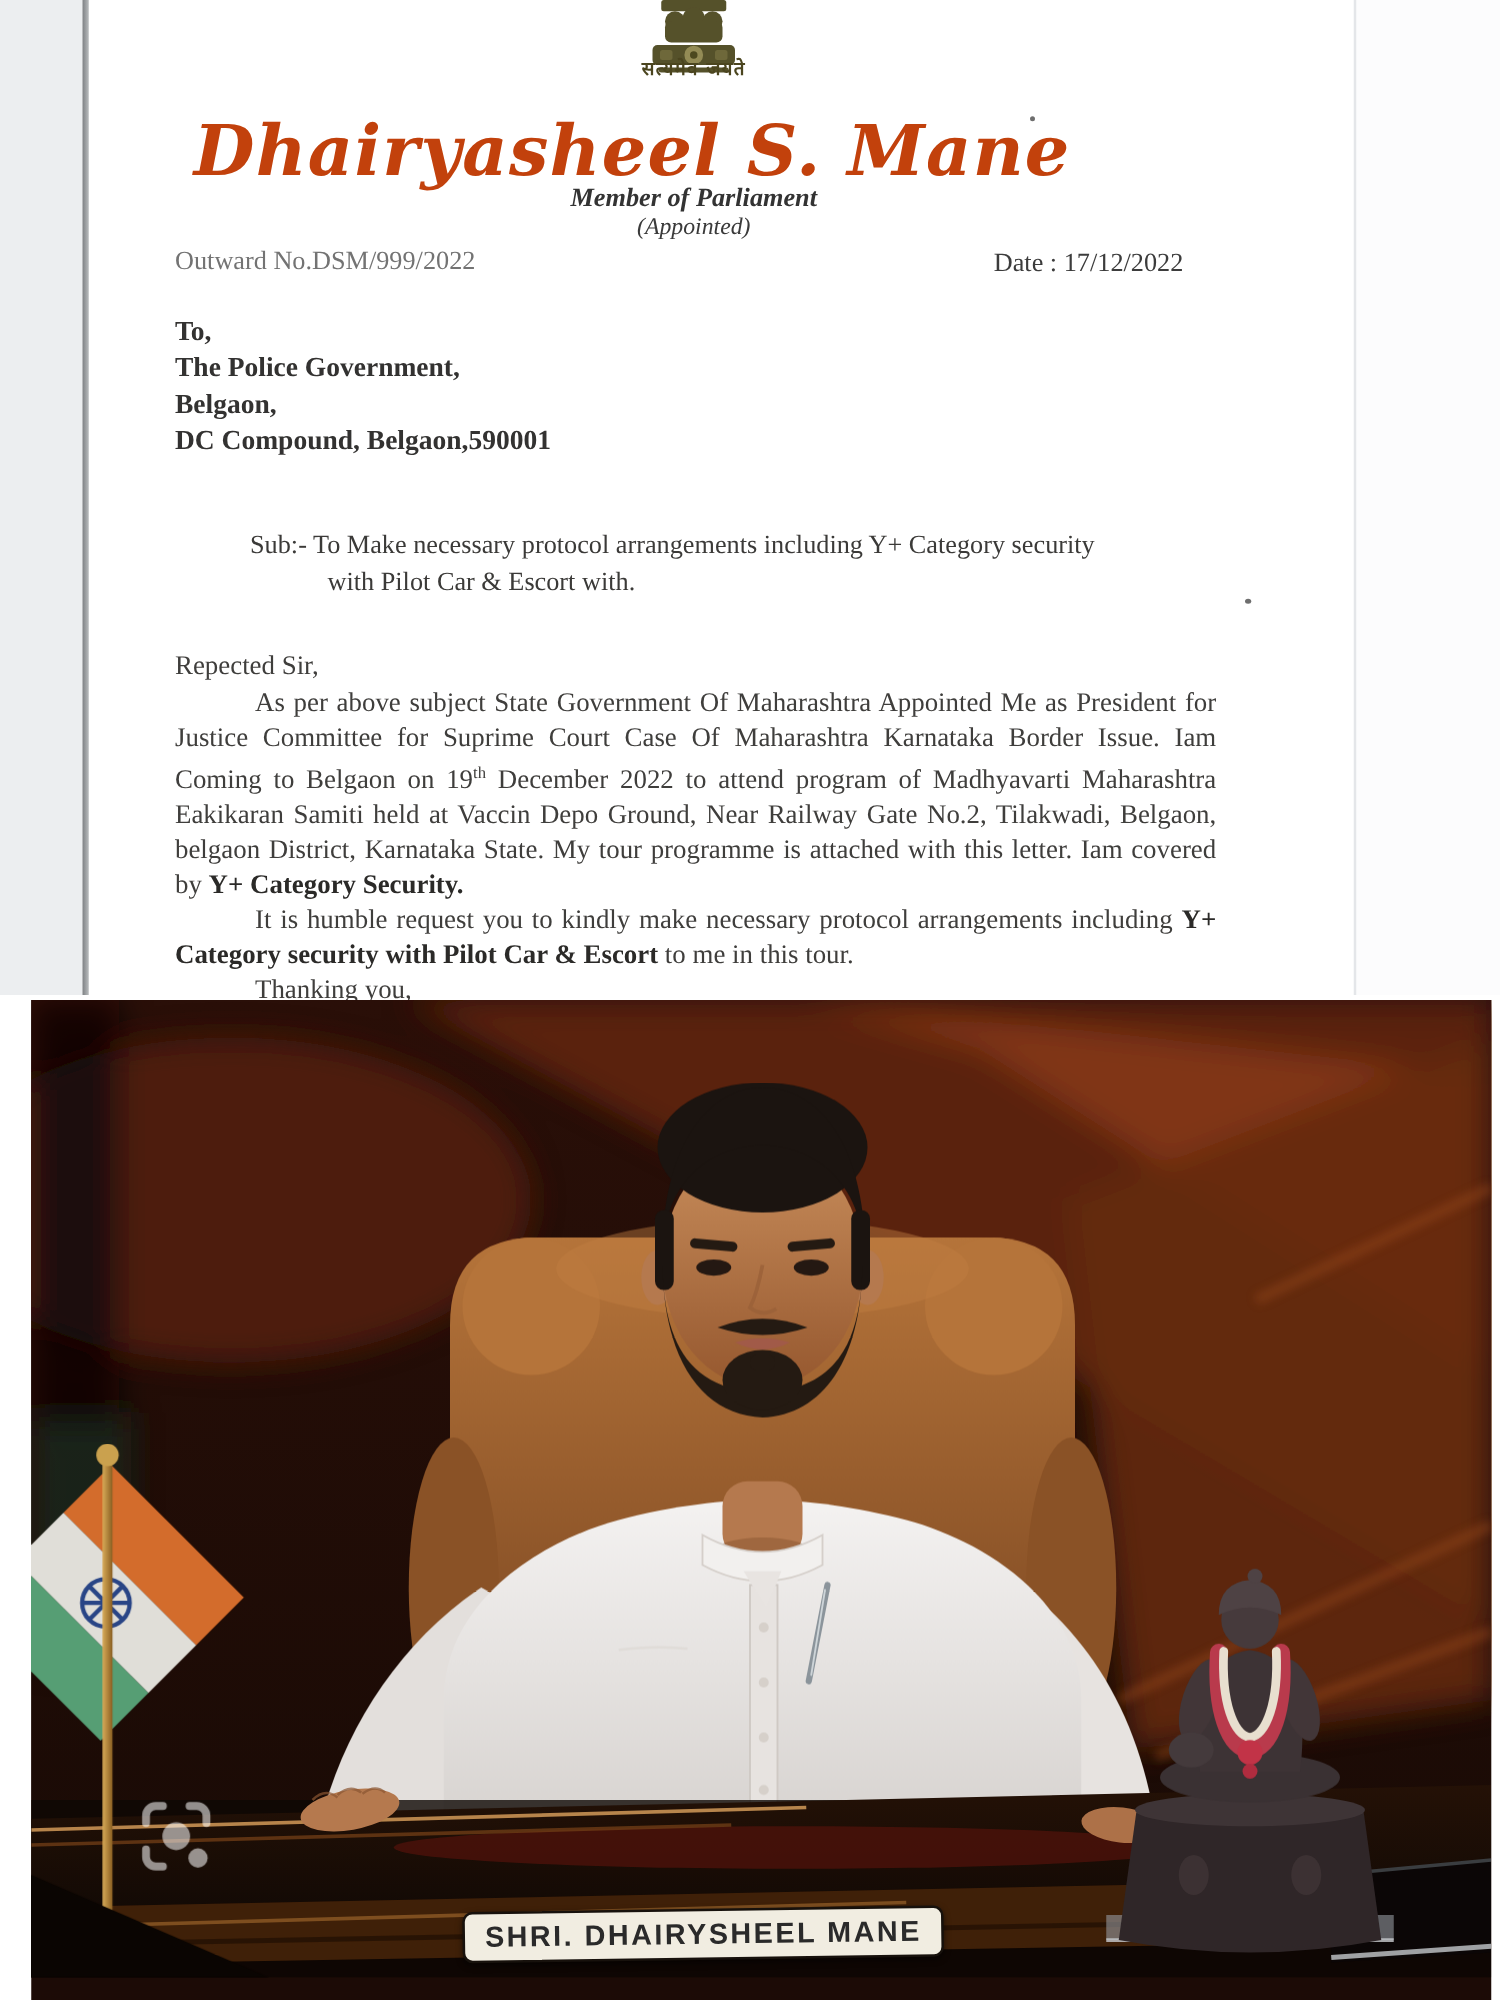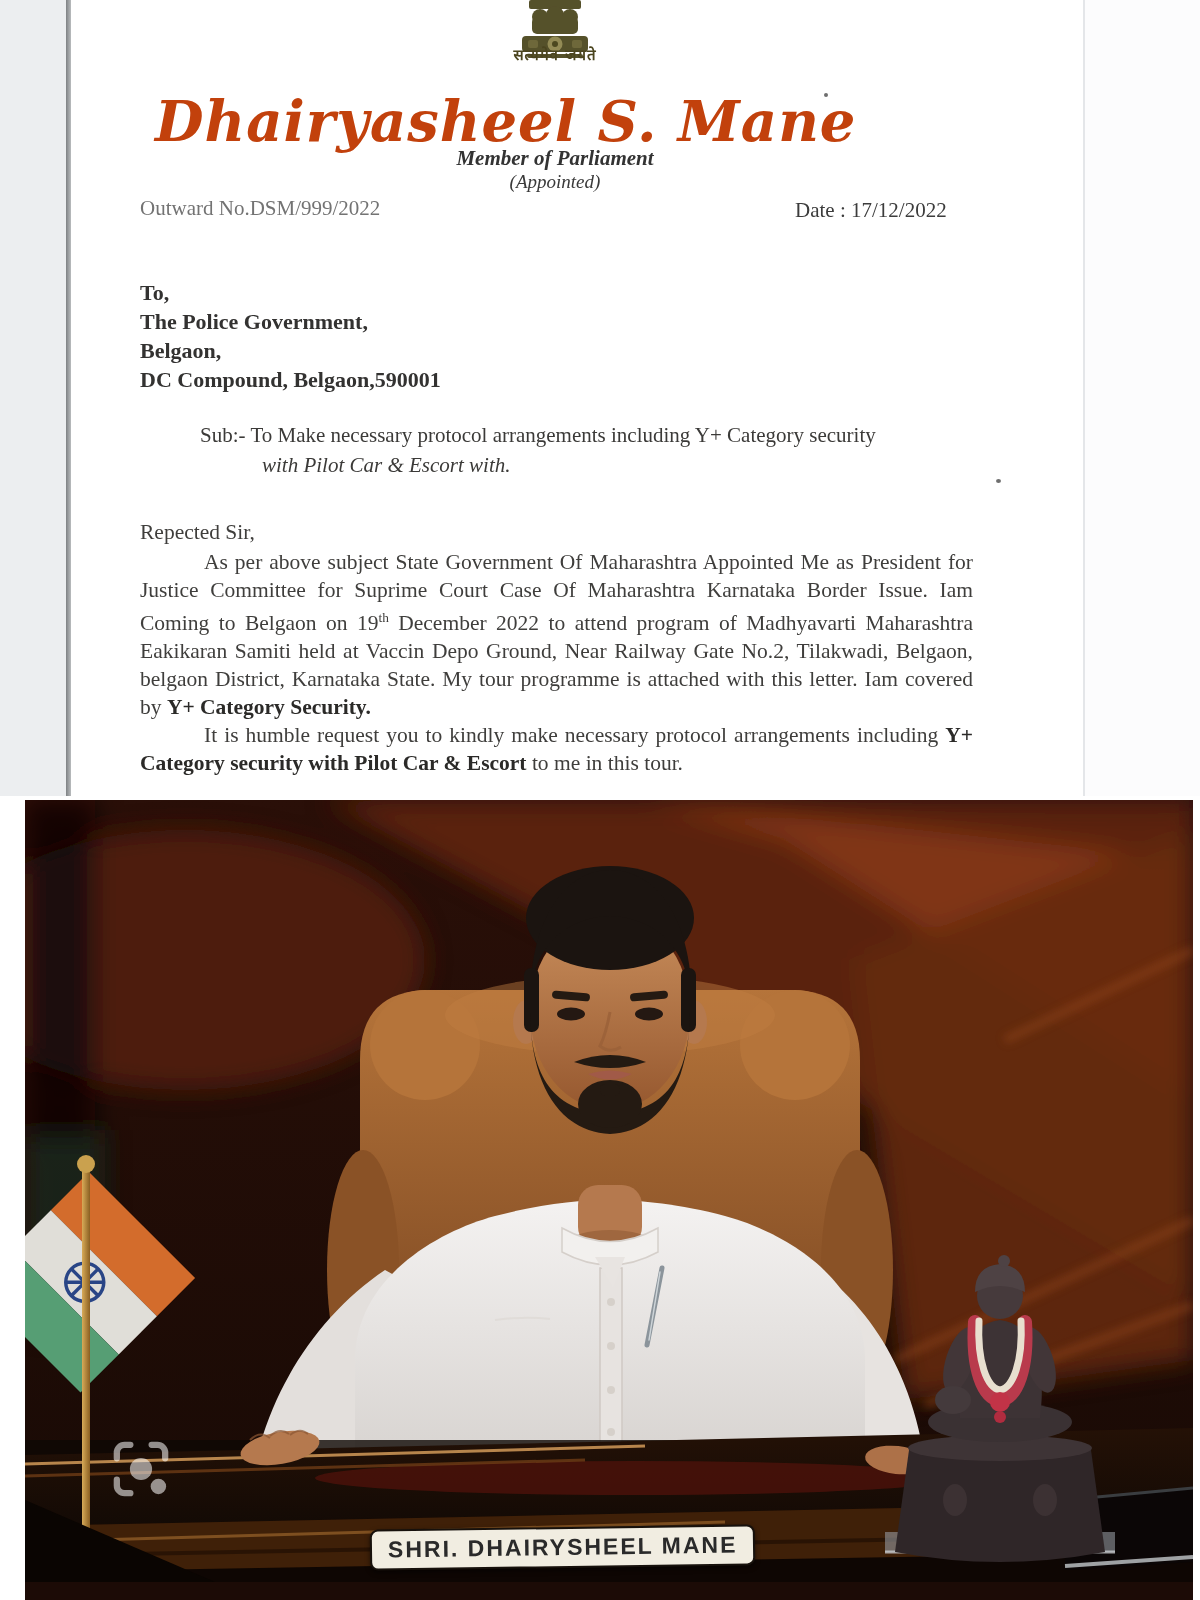--- a/index.html
+++ b/index.html
@@ -19,24 +19,24 @@
   .sender-name{position:absolute;left:155px;top:88px;width:800px;text-align:left;
          font-family:"DejaVu Serif",serif;font-style:italic;font-weight:bold;font-size:56px;
          color:#c2410c;letter-spacing:1px;}
   .sender-role{position:absolute;left:155px;top:146px;width:800px;text-align:center;
          font-style:italic;font-weight:bold;font-size:21px;color:#333;}
   .sender-house{position:absolute;left:155px;top:171px;width:800px;text-align:center;
          font-style:italic;font-size:19px;color:#3a3a3a;}
   .outward{position:absolute;left:140px;top:196px;font-size:21px;color:#737373;}
   .dateline{position:absolute;left:795px;top:198px;font-size:21px;color:#3c3c3c;}
   .to-block{position:absolute;left:140px;top:250px;font-size:22px;font-weight:bold;
-            color:#333231;line-height:29px;margin-top:28px;}
+            color:#333231;line-height:29px;}
   .subject{position:absolute;left:200px;top:420px;width:790px;font-size:21px;color:#3b3a38;
            line-height:30px;}
-  .subject .l2{padding-left:62px;font-style:italic;}
+  .subject .l2{padding-left:62px;}
   .body-block{position:absolute;left:140px;top:518px;width:833px;font-size:21.5px;
               color:#3f3e3c;line-height:28px;}
   .body-block p{margin:0;text-align:justify;text-indent:64px;}
   .body-block b{color:#2b2a28;}
   .salutation{margin:0 0 2px 0;}
   .closing{padding-left:64px;}
   sup{font-size:.62em;}
   .speck{position:absolute;border-radius:50%;background:#6e6e6e;}
   
   .photo{position:absolute;left:25px;top:800px;width:1168px;height:844px;background:#1c0b06;}
@@ -98,20 +98,21 @@
 
     <div class="subject">
       <div class="l1">Sub:- To Make necessary protocol arrangements including Y+ Category security</div>
       <div class="l2">with Pilot Car &amp; Escort with.</div>
     </div>
 
     <div class="body-block">
       <div class="salutation">Repected Sir,</div>
       <p><span>As per above subject State Government Of Maharashtra Appointed Me as President for Justice Committee for Suprime Court Case Of Maharashtra Karnataka Border Issue. Iam Coming to Belgaon on 19</span><sup>th</sup><span> December 2022 to attend program of Madhyavarti Maharashtra Eakikaran Samiti held at Vaccin Depo Ground, Near Railway Gate No.2, Tilakwadi, Belgaon, belgaon District, Karnataka State. My tour programme is attached with this letter. Iam covered by </span><b>Y+ Category Security.</b></p>
       <p><span>It is humble request you to kindly make necessary protocol arrangements including </span><b>Y+ Category security with Pilot Car &amp; Escort</b><span> to me in this tour.</span></p>
+      <div class="closing">Thanking you,</div>
     </div>
 
     <div class="speck" style="left:824px;top:93px;width:4px;height:4px;"></div>
     <div class="speck" style="left:996px;top:479px;width:5px;height:4px;"></div>
   </section>
 
   <section class="photo">
     <svg width="1168" height="782" viewBox="0 0 1168 782">
       <defs>
         <linearGradient id="bgG" x1="0" y1="0" x2="0" y2="1">

